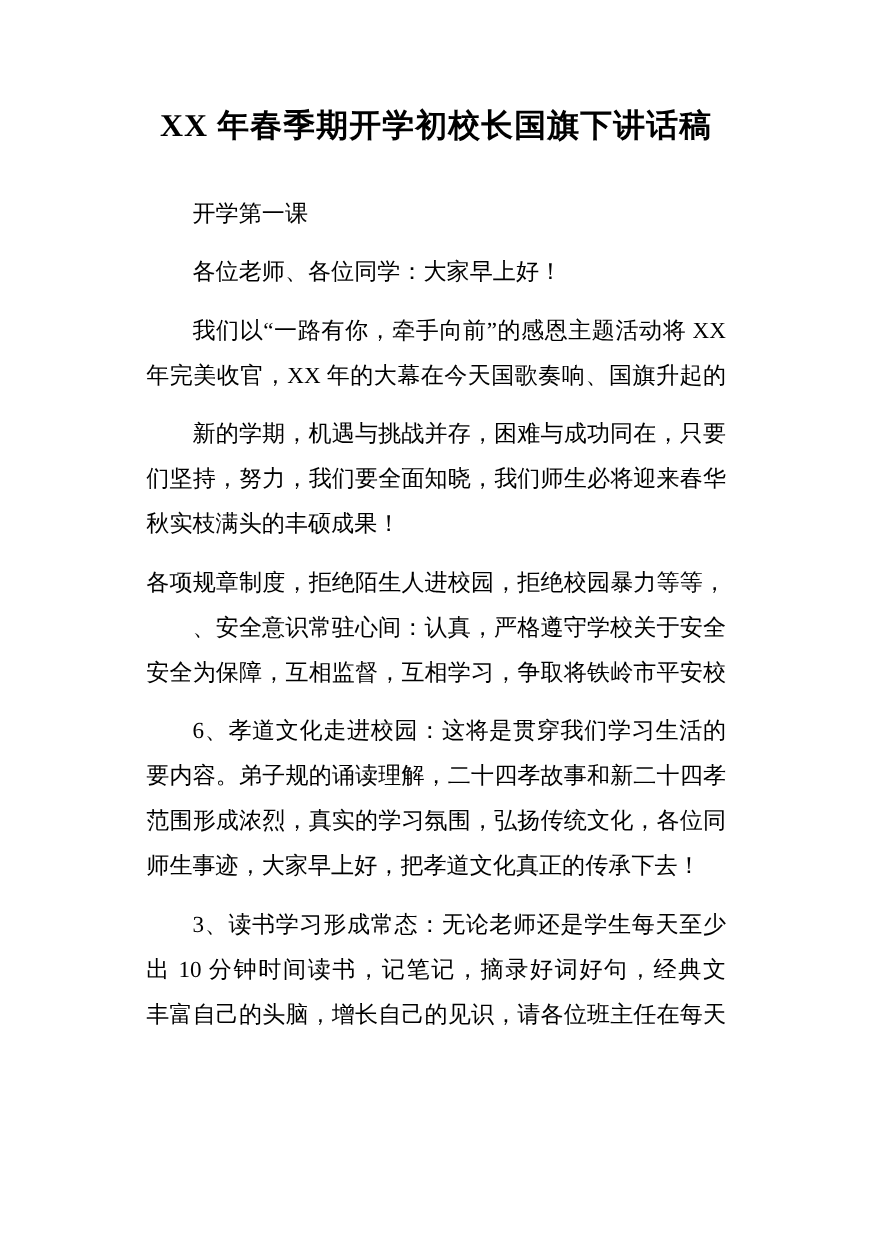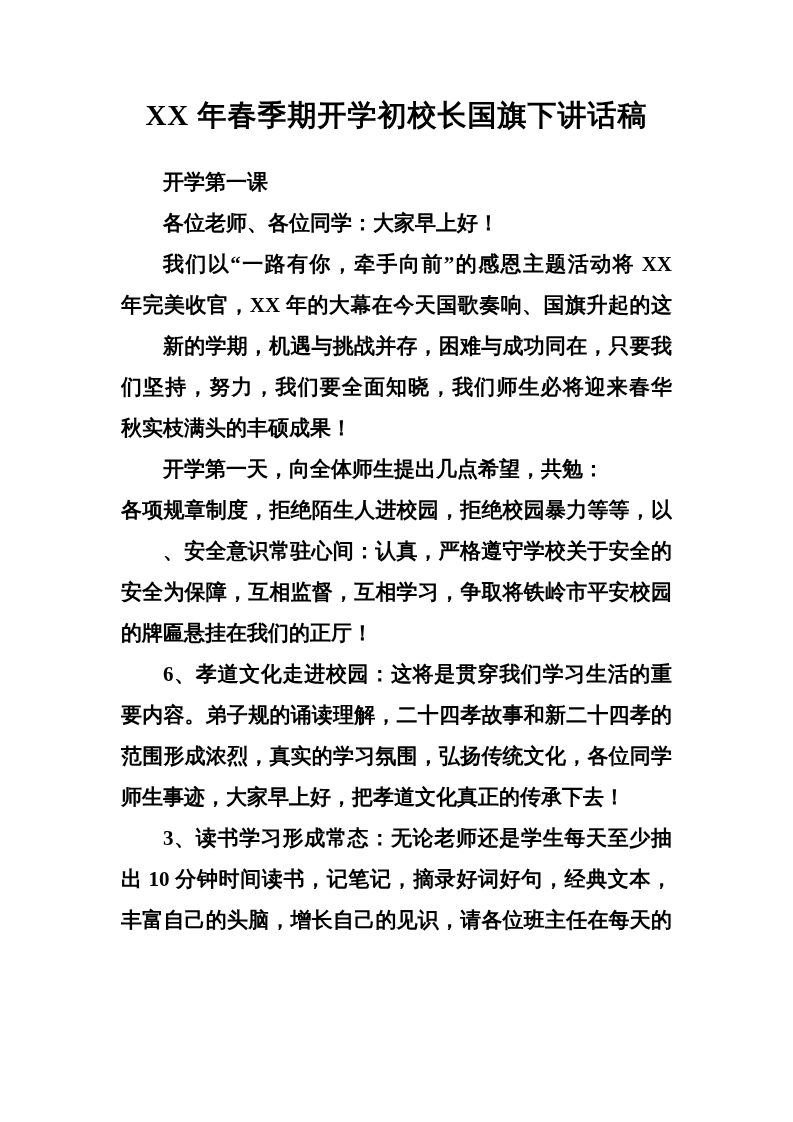--- a/index.html
+++ b/index.html
@@ -30,23 +30,22 @@
     letter-spacing: 1px;
     white-space: nowrap;
   }
   .doc-body {
     position: absolute;
     top: 162px;
     left: 121px;
     width: 551px;
   }
   .para {
-    margin: 0;
+    margin: 12px;
     padding: 0;
-    font-weight: bold;
   }
   .line {
     height: 41px;
     line-height: 41px;
     font-size: 21px;
     text-align: left;
     overflow: hidden;
   }
   .line.full {
     text-align: justify;
@@ -71,27 +70,23 @@
       <div class="para">
         <div class="line indent full">我们以“一路有你，牵手向前”的感恩主题活动将 XX</div>
         <div class="line full">年完美收官，XX 年的大幕在今天国歌奏响、国旗升起的这一</div>
       </div>
       <div class="para">
         <div class="line indent full">新的学期，机遇与挑战并存，困难与成功同在，只要我</div>
         <div class="line full">们坚持，努力，我们要全面知晓，我们师生必将迎来春华</div>
         <div class="line">秋实枝满头的丰硕成果！</div>
       </div>
       <div class="para">
-        <div class="line indent">开学第一天，向全体师生提出几点希望，共勉：</div>
-      </div>
-      <div class="para">
         <div class="line full">各项规章制度，拒绝陌生人进校园，拒绝校园暴力等等，以</div>
         <div class="line indent full">、安全意识常驻心间：认真，严格遵守学校关于安全的</div>
         <div class="line full">安全为保障，互相监督，互相学习，争取将铁岭市平安校园</div>
-        <div class="line">的牌匾悬挂在我们的正厅！</div>
       </div>
       <div class="para">
         <div class="line indent full">6、孝道文化走进校园：这将是贯穿我们学习生活的重</div>
         <div class="line full">要内容。弟子规的诵读理解，二十四孝故事和新二十四孝的</div>
         <div class="line full">范围形成浓烈，真实的学习氛围，弘扬传统文化，各位同学</div>
         <div class="line">师生事迹，大家早上好，把孝道文化真正的传承下去！</div>
       </div>
       <div class="para">
         <div class="line indent full">3、读书学习形成常态：无论老师还是学生每天至少抽</div>
         <div class="line full">出 10 分钟时间读书，记笔记，摘录好词好句，经典文本，</div>

